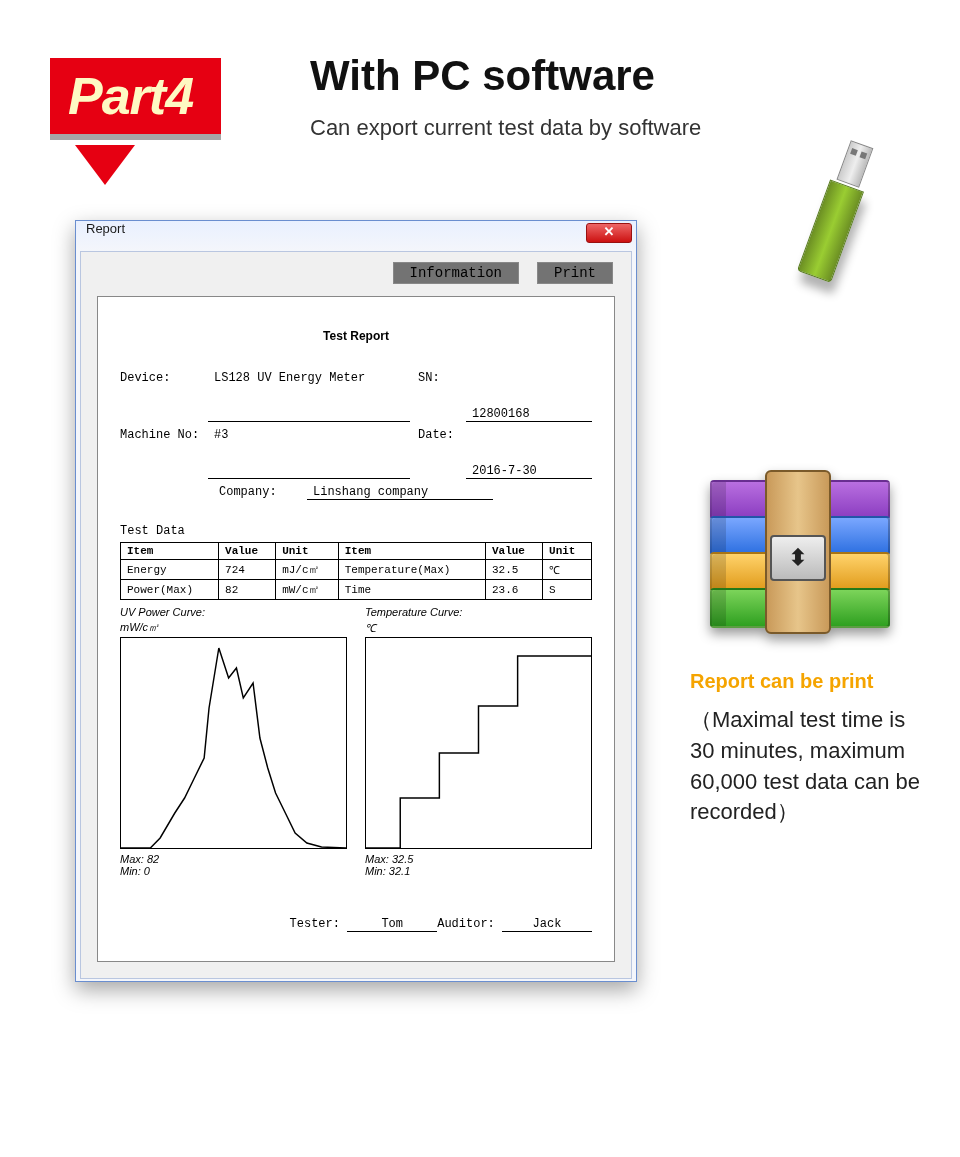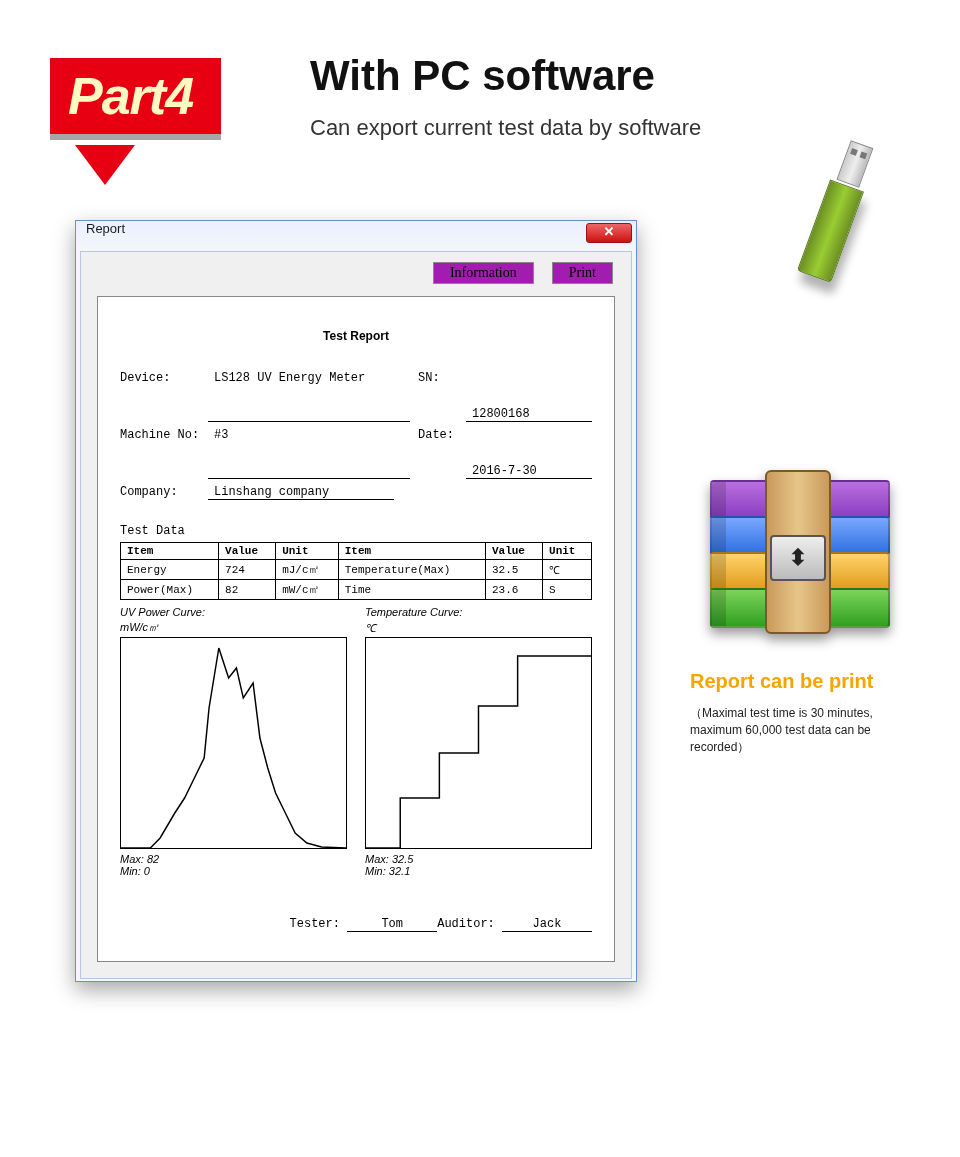--- a/index.html
+++ b/index.html
@@ -165,24 +165,24 @@
     background:#f0f0f0;
     position:relative;
   }
   .toolbar {
     position:absolute; right:18px; top:10px;
     display:flex; gap:18px;
     font-family: "Courier New", monospace;
     font-size: 14px;
   }
   .toolbar button {
-    background:#a21caf;
+    background:#737373;
     border:1px solid #888;
     padding: 2px 16px;
-    font-family: Liberation Serif, serif;
+    font-family: Liberation Mono, monospace;
     font-size: inherit;
     cursor:pointer;
   }
   .paper {
     position:absolute;
     left:16px; right:16px; top:44px; bottom:16px;
     background:#fff;
     border:1px solid #888;
     padding: 18px 22px;
     font-family: Arial, sans-serif;
@@ -191,21 +191,21 @@
   .rtitle {
     text-align:center;
     font-weight:bold;
     font-size:12px;
     margin: 14px 0 28px 0;
   }
   .meta {
     font-family: "Courier New", monospace;
     font-size: 12px;
   }
-  .meta-row { display:flex; gap:8px; margin-bottom:6px;}
+  .meta-row { display:flex; gap:8px; margin-bottom:6px;justify-content:center;}
   .meta-row .lbl { width:80px;}
   .meta-row .val { flex:1; border-bottom:1px solid #000; padding-left:6px;}
   .meta-row .lbl2{ width:40px;}
   .meta-row .val2{ width:120px; border-bottom:1px solid #000; padding-left:6px;margin-top:36px;}
   .sect {
     font-family:"Courier New",monospace;
     font-size:12px;
     margin: 24px 0 4px 0;
   }
   table.data {
@@ -256,21 +256,21 @@
     top: 670px;
     color:#f5a400;
     font-weight:800;
     font-size:20px;
   }
   .print-body {
     position:absolute;
     left:690px;
     top:705px;
     width:235px;
-    font-size:12px;
+    font-size:22px;
     line-height:1.4;
     color:#222;
   }
 </style>
 </head>
 <body>
 
 <div class="part-badge">Part4</div>
 <div class="part-pointer"></div>
 <div class="headline">With PC software</div>

